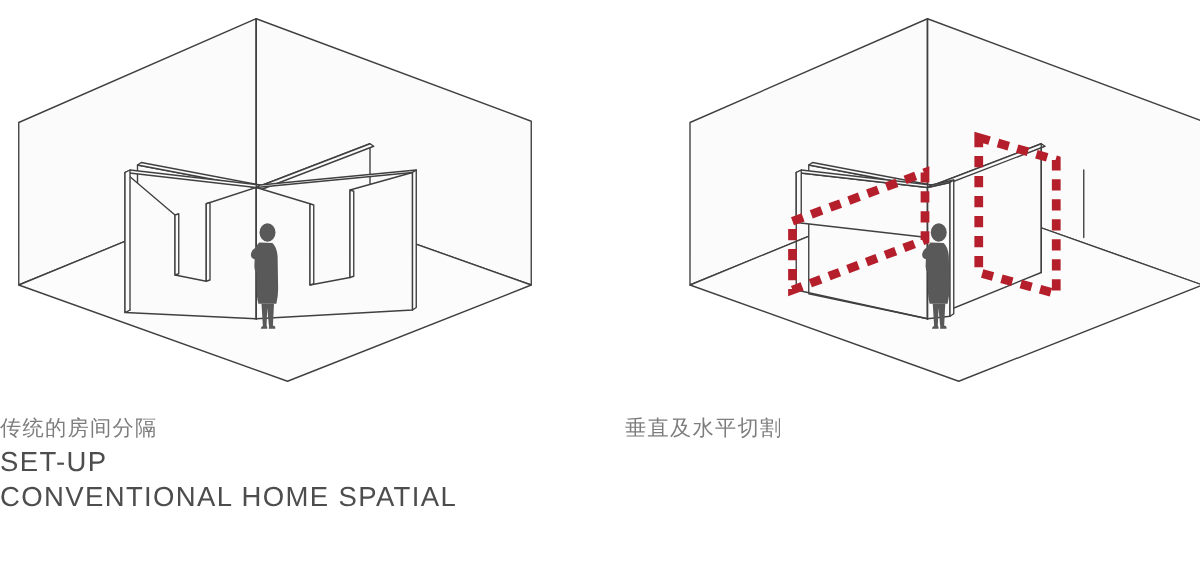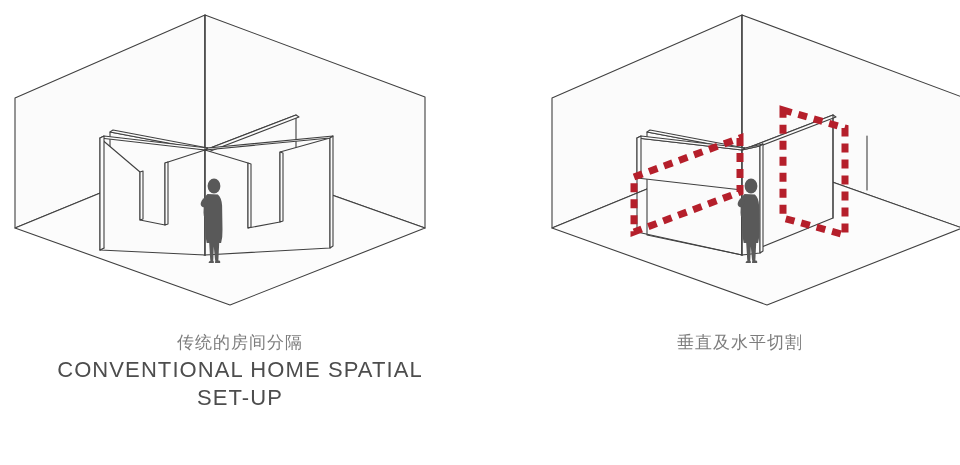--- a/index.html
+++ b/index.html
@@ -10,21 +10,21 @@
   }
   .board{position:relative;width:960px;height:465px;}
   .panel{position:absolute;top:0;width:480px;height:465px;}
   .panel.left{left:0;}
   .panel.right{left:500px;}
   .figwrap{position:absolute;left:0;top:0;width:480px;height:330px;}
   .figwrap svg{display:block;width:480px;height:330px;}
 
   .caption{
     position:absolute;left:0;top:330px;width:480px;
-    text-align:center;
+    text-align:left;
   }
   .cap-cn{
     font-size:17px;color:#7d7d7d;line-height:26px;
     letter-spacing:1px;white-space:nowrap;
   }
   .cap-en{
     font-size:22px;color:#4d4d4d;line-height:28px;
     letter-spacing:1.1px;
   }
 </style>
@@ -78,22 +78,22 @@
                      l0.8 -16.4 z"></path>
             <path d="M210.0 260.8 q-1.4 1.0 -1.4 2.2 l5.2 0 q0.4 -1.6 -0.6 -2.4 z"></path>
             <path d="M216.2 260.6 q-1.4 1.0 -1.2 2.4 l5.2 0 q0.4 -1.6 -0.8 -2.4 z"></path>
           </g>
         </g>
       </svg>
     </div>
 
     <div class="caption">
       <div class="cap-cn">传统的房间分隔</div>
+      <div class="cap-en">SET-UP</div>
       <div class="cap-en">CONVENTIONAL HOME SPATIAL</div>
-      <div class="cap-en">SET-UP</div>
     </div>
   </div>
 
   <div class="panel right">
     <div class="figwrap">
       <svg viewBox="0 0 480 330" xmlns="http://www.w3.org/2000/svg">
         <g fill="#fbfbfb" stroke="#404040" stroke-width="1.1" stroke-linejoin="round" stroke-linecap="round">
 
           <polygon points="52,98 242,15 242,150 52,228"></polygon>
           <polygon points="242,15 462,97 462,228 242,150"></polygon>

